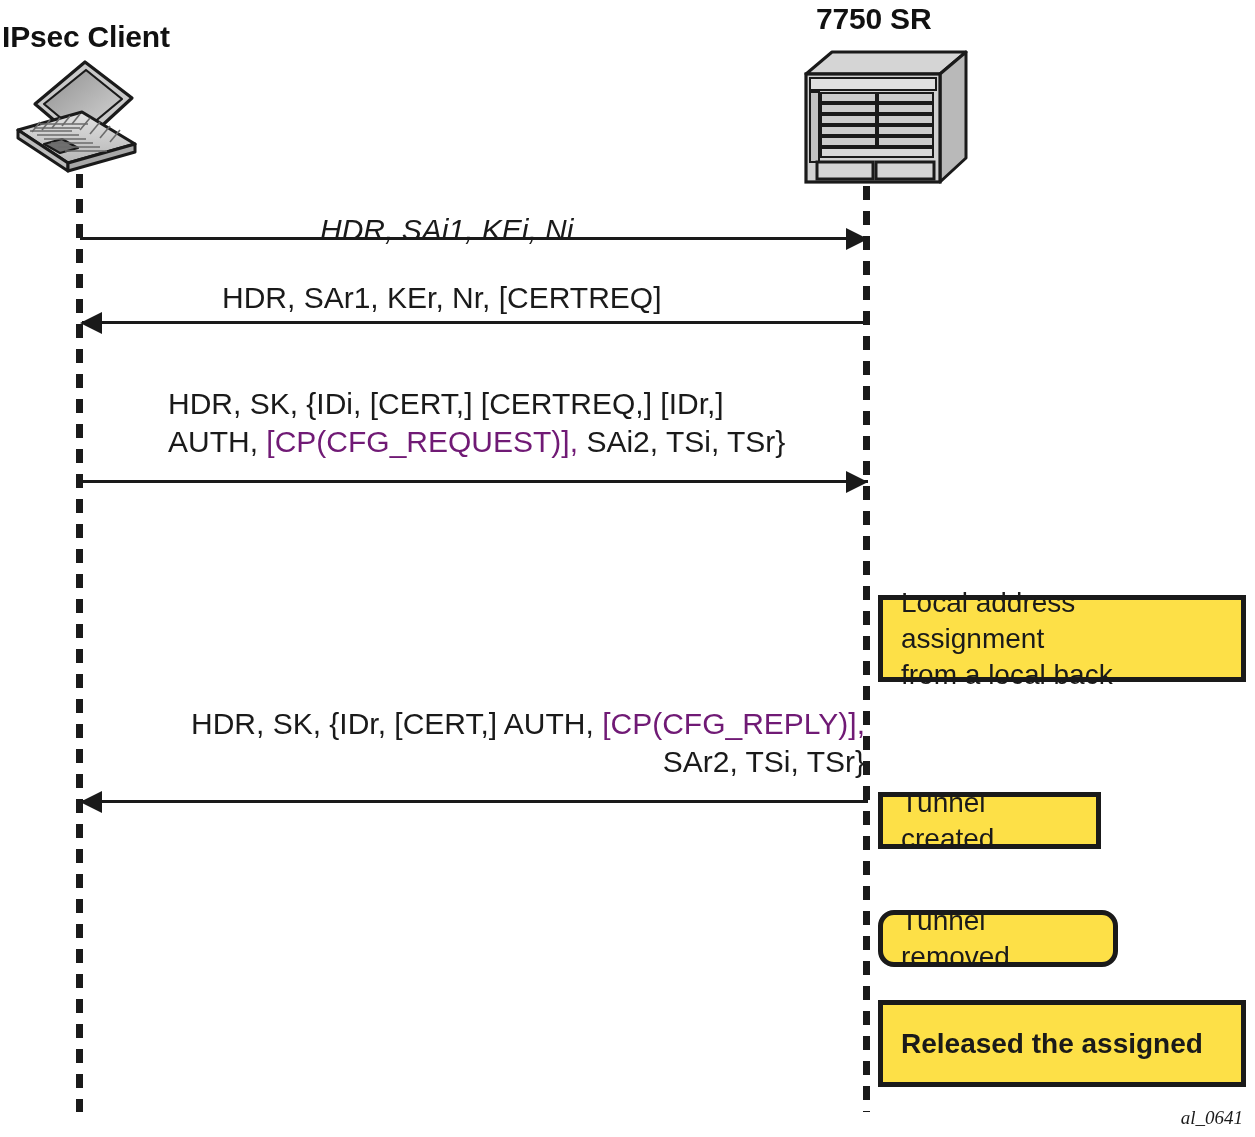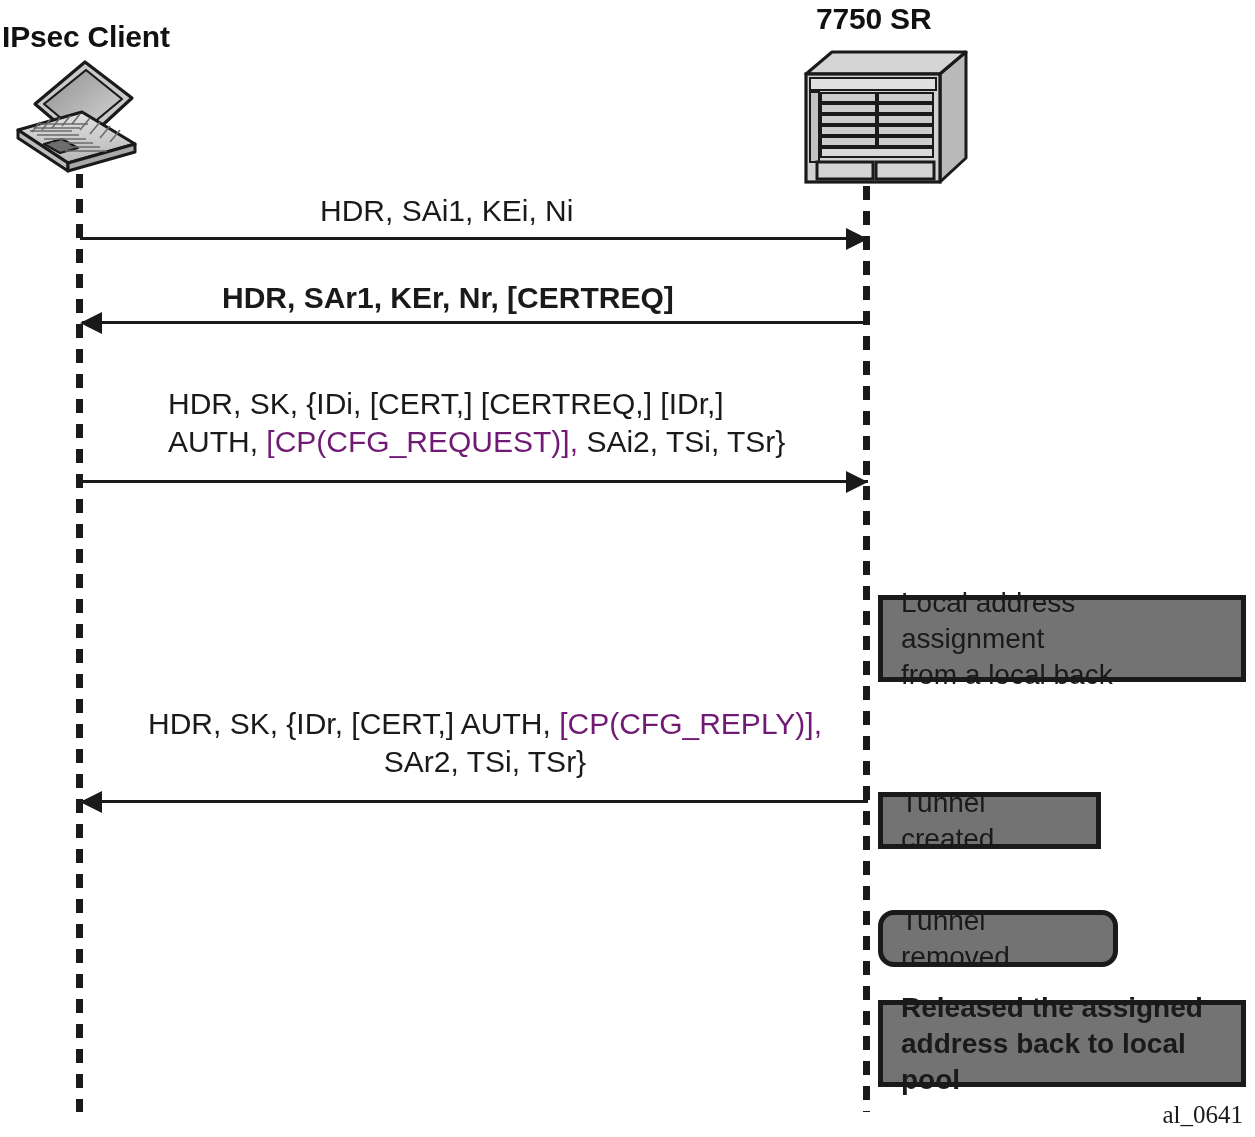--- a/index.html
+++ b/index.html
@@ -63,40 +63,41 @@
     height: 0;
     border-top: 11px solid transparent;
     border-bottom: 11px solid transparent;
   }
   .arrow-head.right { border-left: 22px solid #1a1a1a; }
   .arrow-head.left  { border-right: 22px solid #1a1a1a; }
 
   
   .note-box {
     position: absolute;
-    background: #737373;
+    background: #fde047;
     border: 5px solid #1a1a1a;
     box-sizing: border-box;
     display: flex;
     align-items: center;
     padding: 0 18px;
   }
   .note-box .note-text {
     font-size: 28px;
     line-height: 36px;
     color: #1a1a1a;
   }
 
   
   #figure-id {
     position: absolute;
     right: 12px;
     bottom: 8px;
     font-family: "Liberation Serif", serif;
-    font-size: 25px;
+    font-style: italic;
+    font-size: 19px;
     color: #1a1a1a;
   }
 
   
   #laptop { position: absolute; left: 10px; top: 52px; }
   #router-device { position: absolute; left: 790px; top: 42px; }
 </style>
 </head>
 <body>
 
@@ -177,27 +178,27 @@
 
     <rect x="31" y="106" width="112" height="9" fill="#d8d8d8" stroke="#1a1a1a" stroke-width="2"></rect>
 
     <rect x="27" y="120" width="56" height="17" fill="#d4d4d4" stroke="#1a1a1a" stroke-width="3"></rect>
     <rect x="86" y="120" width="58" height="17" fill="#d4d4d4" stroke="#1a1a1a" stroke-width="3"></rect>
   </svg>
 
   <div id="lifeline-client" class="lifeline"></div>
   <div id="lifeline-router" class="lifeline"></div>
 
-  <div class="msg-label" style="left:320px; top:192px;">
+  <div class="msg-label" style="left:320px; top:211px;font-style:italic;">
     <span>HDR, SAi1, KEi, Ni</span>
   </div>
   <div class="arrow-line" style="left:80px; top:237px; width:788px;"></div>
   <div class="arrow-head right" style="left:846px; top:228px;"></div>
 
-  <div class="msg-label" style="left:222px; top:279px;font-weight:bold;">
+  <div class="msg-label" style="left:222px; top:279px;">
     <span>HDR, SAr1, KEr, Nr, [CERTREQ]</span>
   </div>
   <div class="arrow-line" style="left:82px; top:321px; width:786px;"></div>
   <div class="arrow-head left" style="left:80px; top:312px;"></div>
 
   <div class="msg-label" style="left:168px; top:385px;">
     <div>HDR, SK, {IDi, [CERT,] [CERTREQ,] [IDr,]</div>
     <div style="text-align:center;">
       <span>AUTH, </span><span class="dim">[CP(CFG_REQUEST)],</span><span> SAi2, TSi, TSr}</span>
     </div>
@@ -205,39 +206,38 @@
   <div class="arrow-line" style="left:80px; top:480px; width:788px;"></div>
   <div class="arrow-head right" style="left:846px; top:471px;"></div>
 
   <div class="note-box" style="left:878px; top:595px; width:368px; height:87px;">
     <div class="note-text">
       <div>Local address assignment</div>
       <div>from a local back</div>
     </div>
   </div>
 
-  <div class="msg-label" style="left:105px; top:705px; width:760px; text-align:center;">
+  <div class="msg-label" style="left:105px; top:705px; width:760px; text-align:right;">
     <div>
       <span>HDR, SK, {IDr, [CERT,] AUTH, </span><span class="dim">[CP(CFG_REPLY)],</span>
     </div>
     <div>SAr2, TSi, TSr}</div>
   </div>
   <div class="arrow-line" style="left:82px; top:800px; width:786px;"></div>
   <div class="arrow-head left" style="left:80px; top:791px;"></div>
 
   <div class="note-box" style="left:878px; top:792px; width:223px; height:57px;">
     <div class="note-text">Tunnel created</div>
   </div>
 
   <div class="note-box" style="left:878px; top:910px; width:240px; height:57px;border-radius:16px;">
     <div class="note-text">Tunnel removed</div>
   </div>
 
   <div class="note-box" style="left:878px; top:1000px; width:368px; height:87px;font-weight:bold;">
     <div class="note-text">
       <div>Released the assigned</div>
-      <div>address back to local pool</div>
     </div>
   </div>
 
   <div id="figure-id">al_0641</div>
 
 </div>
 
 </body></html>

